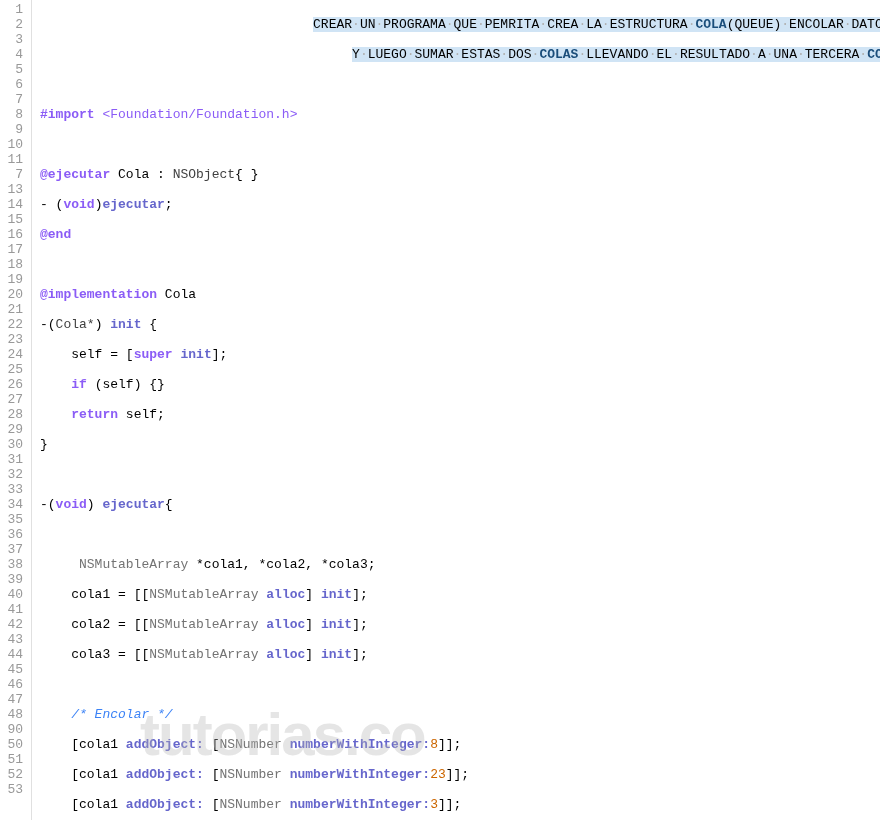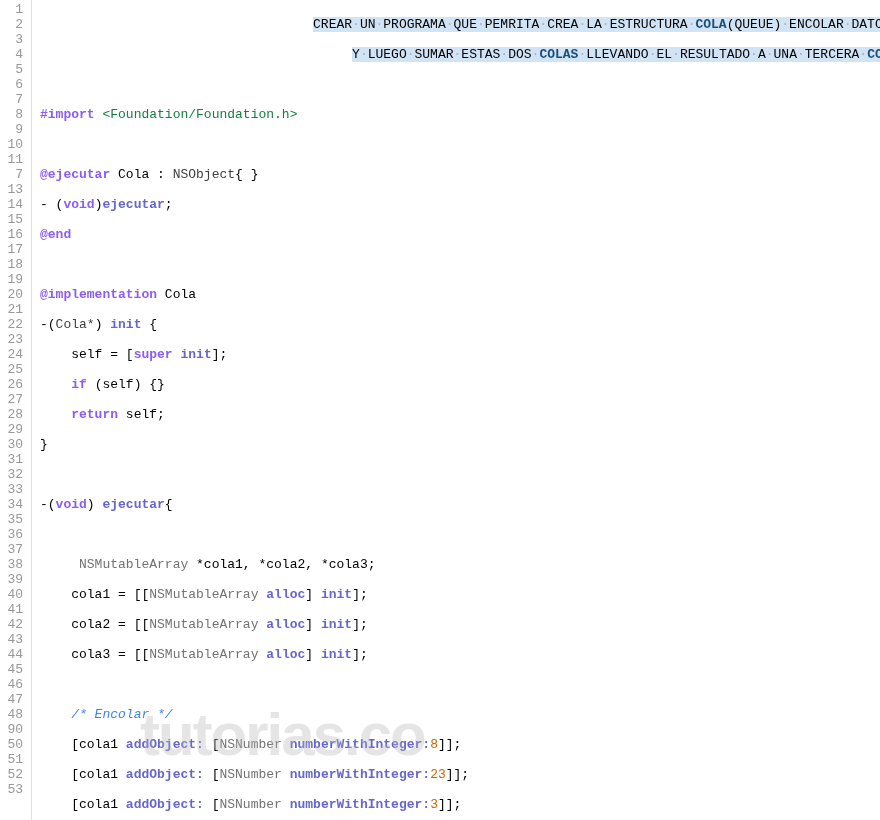--- a/index.html
+++ b/index.html
@@ -35,21 +35,21 @@
   padding: 2px 0 2px 8px;
   white-space: pre;
   position: relative;
 }
 .line {
   height: 15px;
   line-height: 15px;
 }
 .kw { color: #8b5cf6; font-weight: bold; }
 .type { color: #404040; }
-.include { color: #15803d; }
+.include { color: #8b5cf6; }
 .number { color: #cc6600; }
 .comment { color: #3b82f6; font-style: italic; }
 .method { color: #6666cc; font-weight: bold; }
 .cls { color: #737373; }
 .ws-dot { color: #b0b0b0; }
 .highlight-line {
   background: #d0e4f5;
   display: inline-block;
 }
 .hl-dark { color: #1a4d7a; font-weight: bold; }

